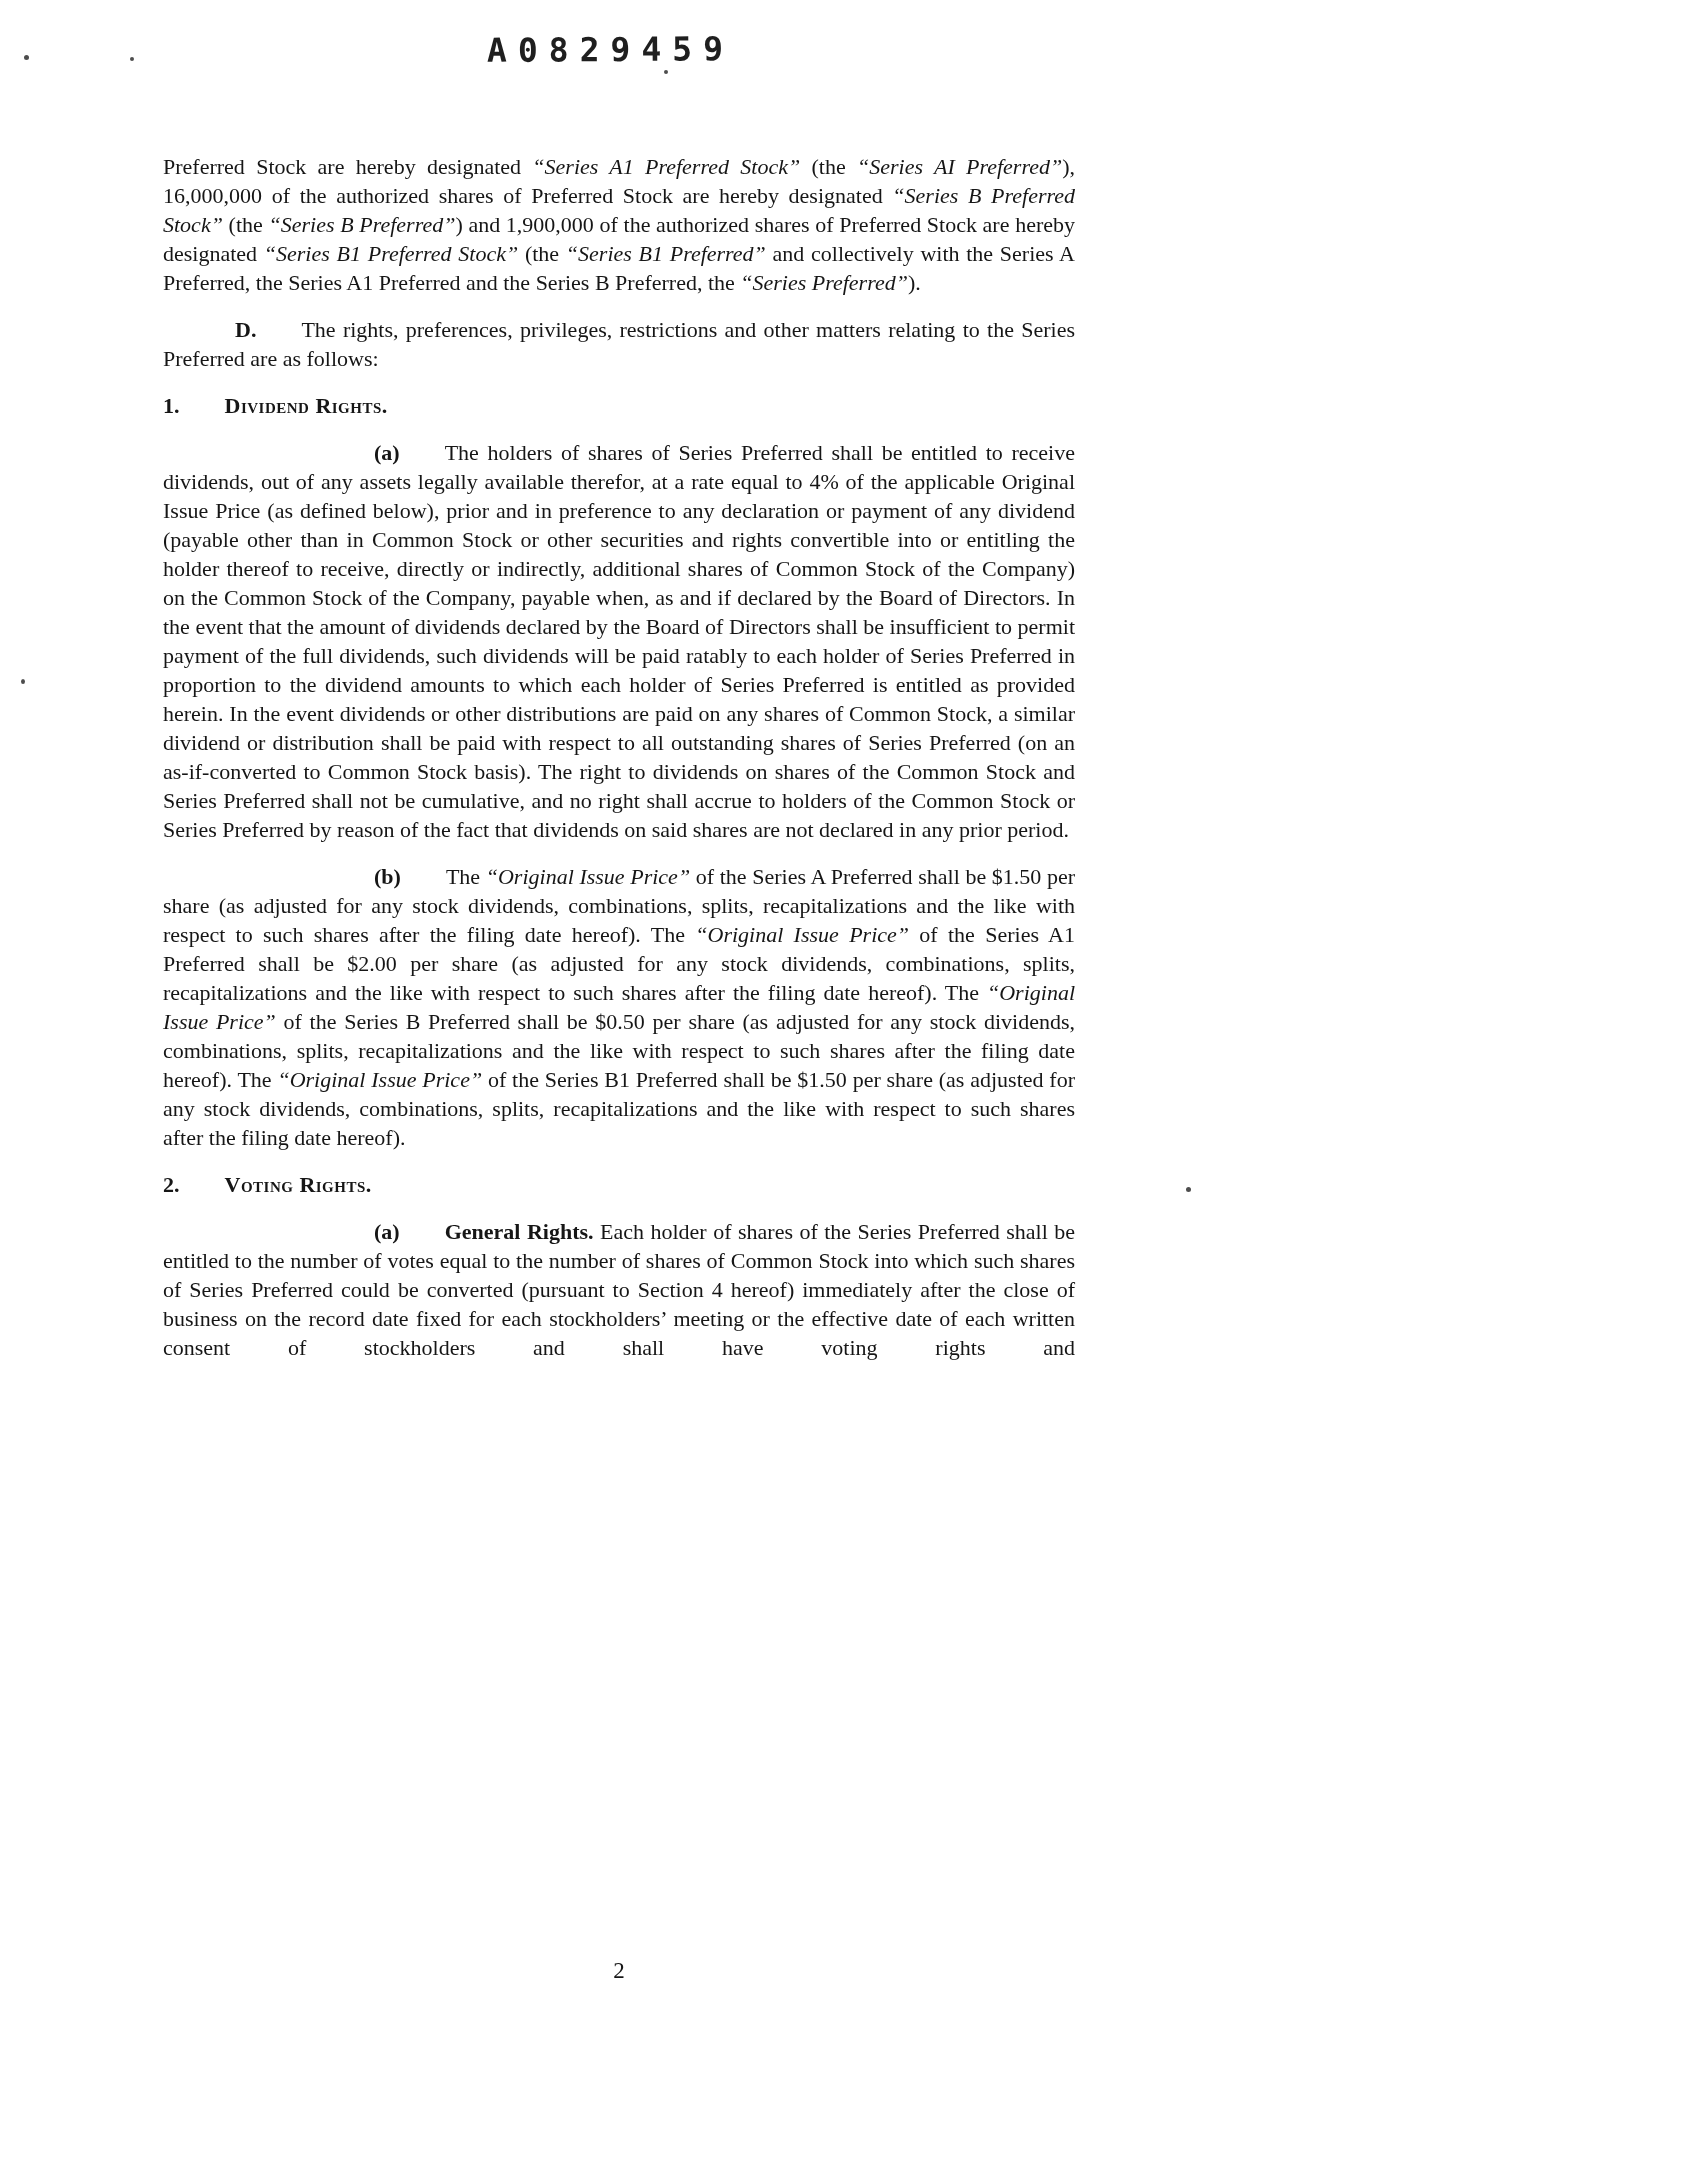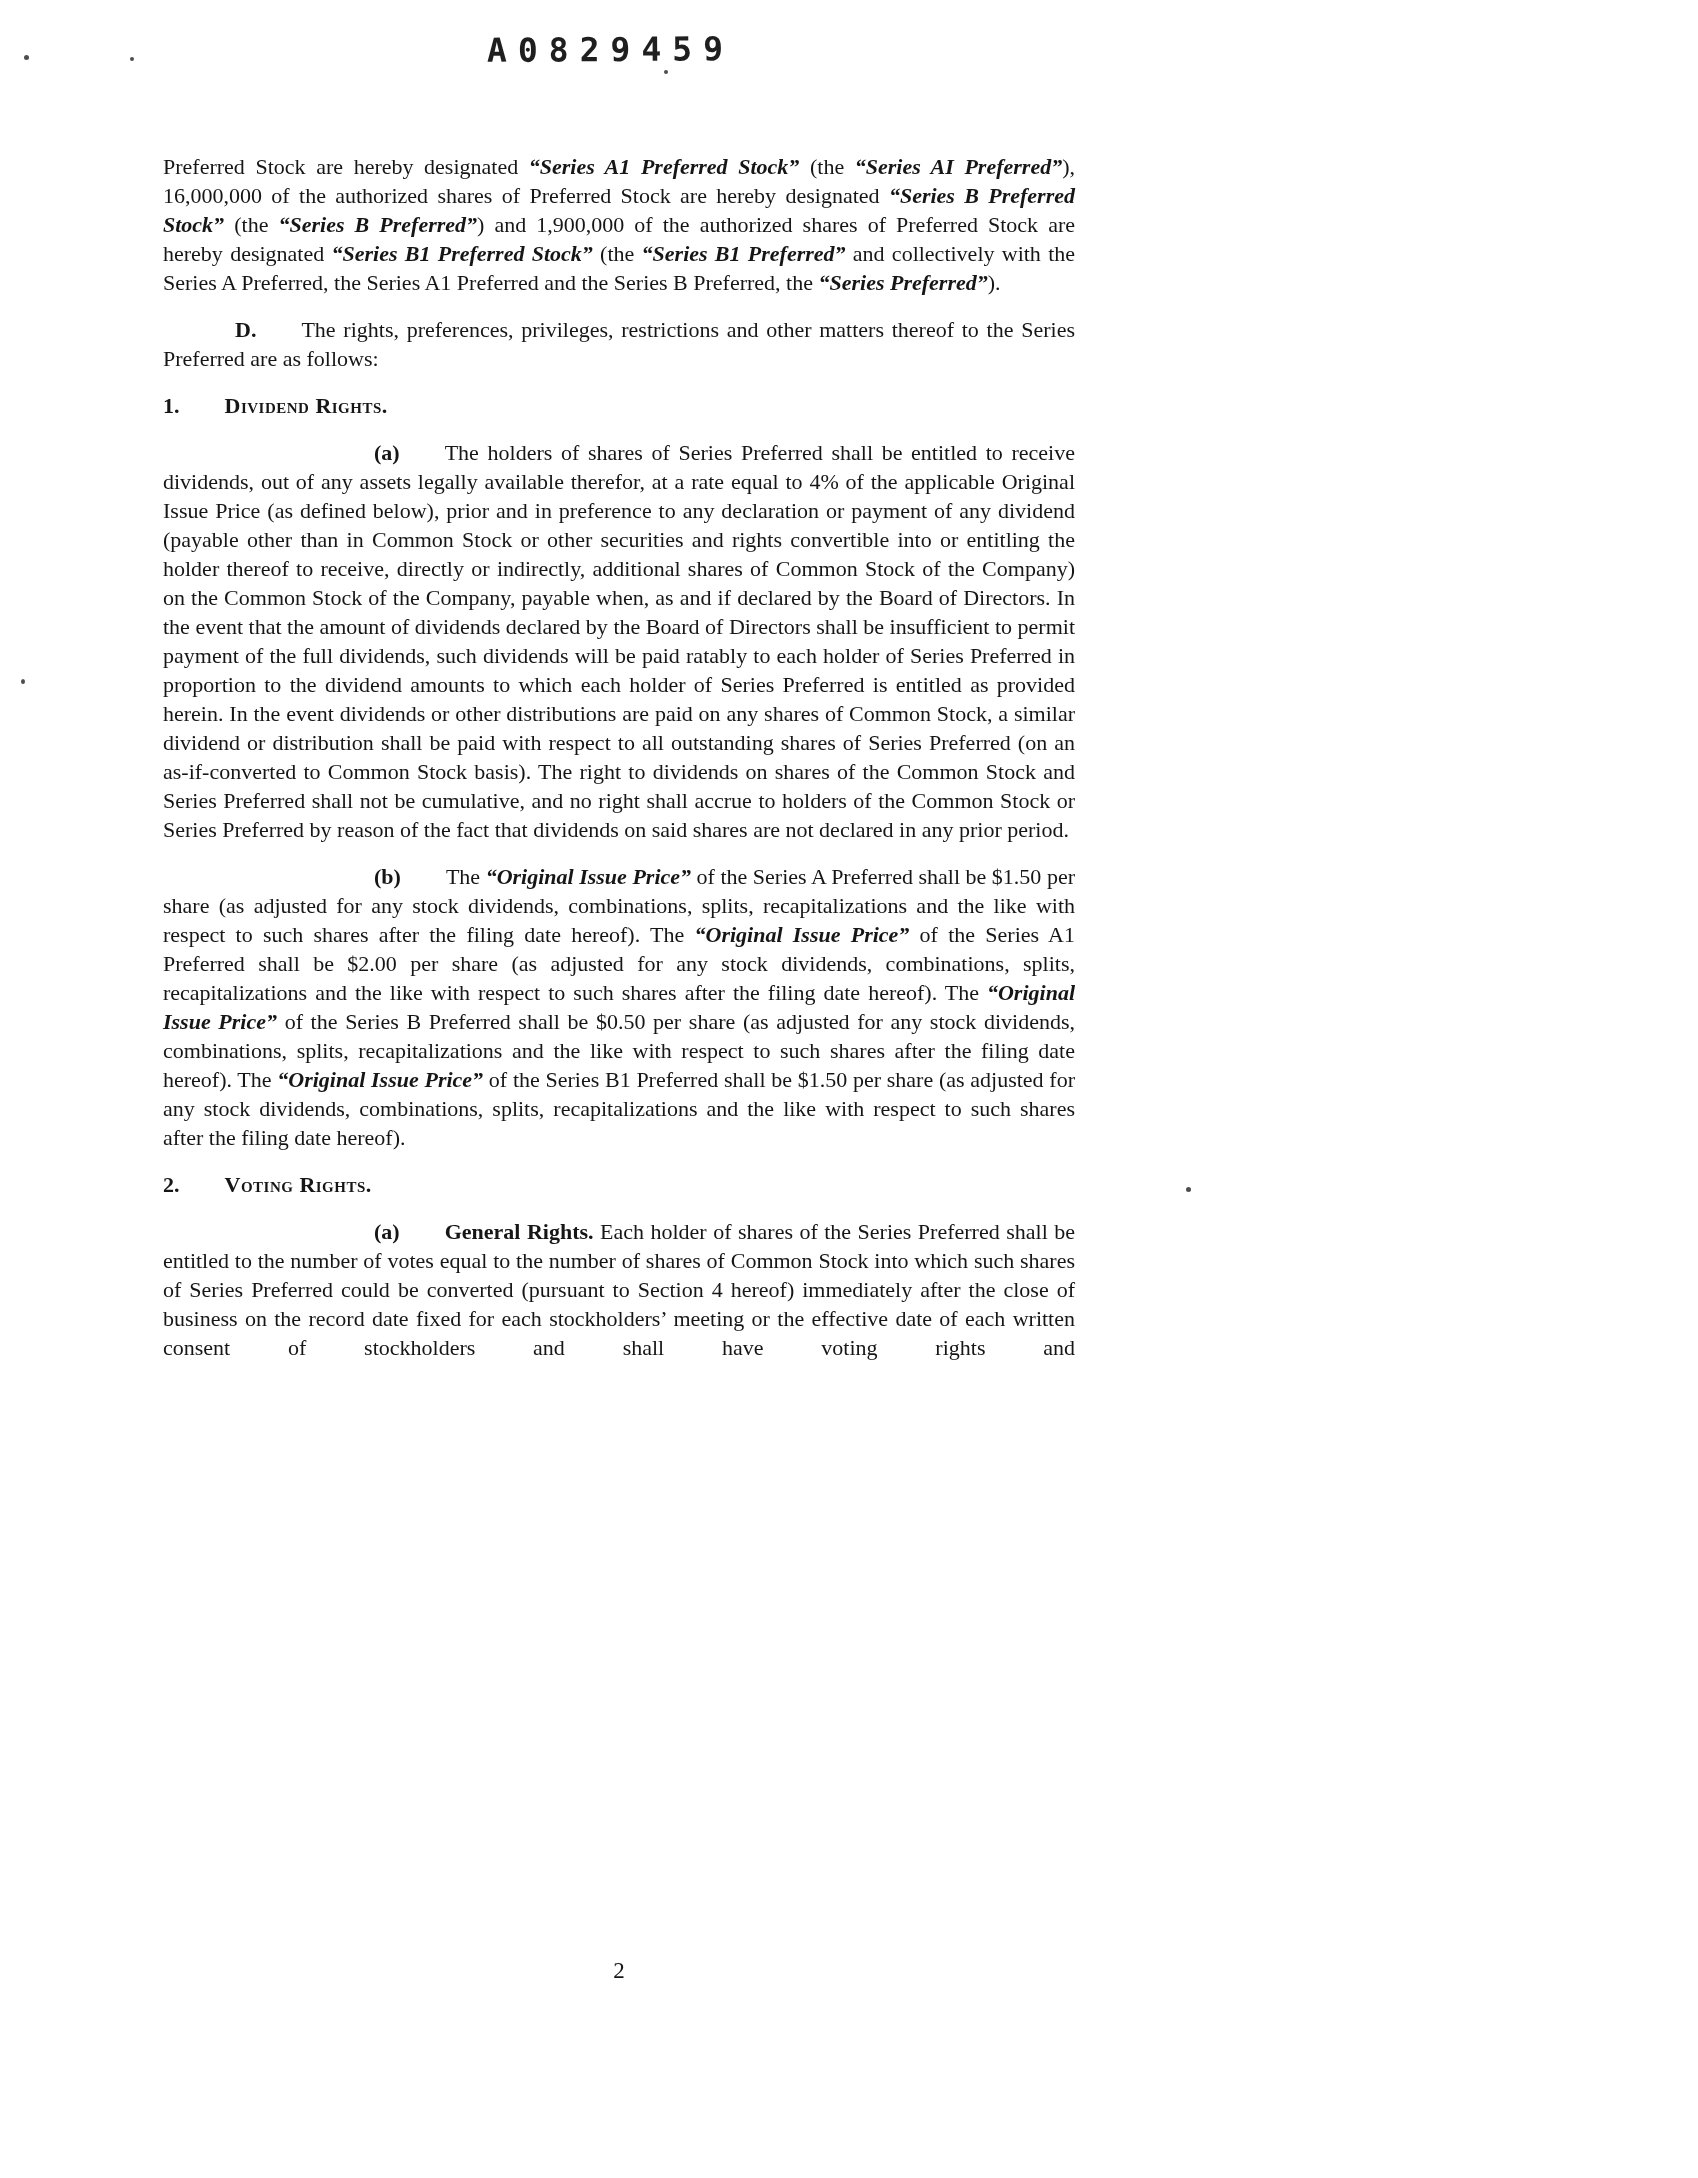--- a/index.html
+++ b/index.html
@@ -31,21 +31,21 @@
     width: 912px;
     font-size: 22px;
     line-height: 29px;
     text-align: justify;
   }
   .content p { margin: 0 0 18px 0; }
   p.level-d { text-indent: 72px; }
   p.heading { text-align: left; }
   p.sub { text-indent: 211px; }
   .b  { font-weight: bold; }
-  .bi { font-weight: bold; font-style: italic; margin-top: 31px; }
+  .bi { font-weight: normal; font-style: italic; margin-top: 31px; }
   .sc { font-variant: small-caps; font-weight: bold; letter-spacing: 0.5px; }
   .tab { display: inline-block; width: 45px; }
   .justify-last { text-align-last: justify; }
   .page-number {
     position: absolute;
     top: 1958px;
     left: 163px;
     width: 912px;
     text-align: center;
     font-size: 23px;
@@ -70,21 +70,21 @@
 <div class="artifact a3"></div>
 <div class="artifact a4"></div>
 <div class="artifact a5"></div>
 
 <div class="stamp">A0829459</div>
 
 <div class="content">
 
   <p class="cont"><span>Preferred Stock are hereby designated </span><span class="bi">“Series A1 Preferred Stock”</span><span> (the </span><span class="bi">“Series AI Preferred”</span><span>), 16,000,000 of the authorized shares of Preferred Stock are hereby designated </span><span class="bi">“Series B Preferred Stock”</span><span> (the </span><span class="bi">“Series B Preferred”</span><span>) and 1,900,000 of the authorized shares of Preferred Stock are hereby designated </span><span class="bi">“Series B1 Preferred Stock”</span><span> (the </span><span class="bi">“Series B1 Preferred”</span><span> and collectively with the Series A Preferred, the Series A1 Preferred and the Series B Preferred, the </span><span class="bi">“Series Preferred”</span><span>).</span></p>
 
-  <p class="level-d"><span class="b">D.</span><span class="tab"></span><span>The rights, preferences, privileges, restrictions and other matters thereof to the Series Preferred are as follows:</span></p>
+  <p class="level-d"><span class="b">D.</span><span class="tab"></span><span>The rights, preferences, privileges, restrictions and other matters relating to the Series Preferred are as follows:</span></p>
 
   <p class="heading"><span class="b">1.</span><span class="tab"></span><span class="sc">Dividend Rights.</span></p>
 
   <p class="sub"><span class="b">(a)</span><span class="tab"></span><span>The holders of shares of Series Preferred shall be entitled to receive dividends, out of any assets legally available therefor, at a rate equal to 4% of the applicable Original Issue Price (as defined below), prior and in preference to any declaration or payment of any dividend (payable other than in Common Stock or other securities and rights convertible into or entitling the holder thereof to receive, directly or indirectly, additional shares of Common Stock of the Company) on the Common Stock of the Company, payable when, as and if declared by the Board of Directors.  In the event that the amount of dividends declared by the Board of Directors shall be insufficient to permit payment of the full dividends, such dividends will be paid ratably to each holder of Series Preferred in proportion to the dividend amounts to which each holder of Series Preferred is entitled as provided herein.  In the event dividends or other distributions are paid on any shares of Common Stock, a similar dividend or distribution shall be paid with respect to all outstanding shares of Series Preferred (on an as-if-converted to Common Stock basis).  The right to dividends on shares of the Common Stock and Series Preferred shall not be cumulative, and no right shall accrue to holders of the Common Stock or Series Preferred by reason of the fact that dividends on said shares are not declared in any prior period.</span></p>
 
   <p class="sub"><span class="b">(b)</span><span class="tab"></span><span>The </span><span class="bi">“Original Issue Price”</span><span> of the Series A Preferred shall be $1.50 per share (as adjusted for any stock dividends, combinations, splits, recapitalizations and the like with respect to such shares after the filing date hereof).  The </span><span class="bi">“Original Issue Price”</span><span> of the Series A1 Preferred shall be $2.00 per share (as adjusted for any stock dividends, combinations, splits, recapitalizations and the like with respect to such shares after the filing date hereof).  The </span><span class="bi">“Original Issue Price”</span><span> of the Series B Preferred shall be $0.50 per share (as adjusted for any stock dividends, combinations, splits, recapitalizations and the like with respect to such shares after the filing date hereof). The </span><span class="bi">“Original Issue Price”</span><span> of the Series B1 Preferred shall be $1.50 per share (as adjusted for any stock dividends, combinations, splits, recapitalizations and the like with respect to such shares after the filing date hereof).</span></p>
 
   <p class="heading"><span class="b">2.</span><span class="tab"></span><span class="sc">Voting Rights.</span></p>
 
   <p class="sub justify-last"><span class="b">(a)</span><span class="tab"></span><span class="b">General Rights.</span><span>  Each holder of shares of the Series Preferred shall be entitled to the number of votes equal to the number of shares of Common Stock into which such shares of Series Preferred could be converted (pursuant to Section 4 hereof) immediately after the close of business on the record date fixed for each stockholders’ meeting or the effective date of each written consent of stockholders and shall have voting rights and</span></p>

